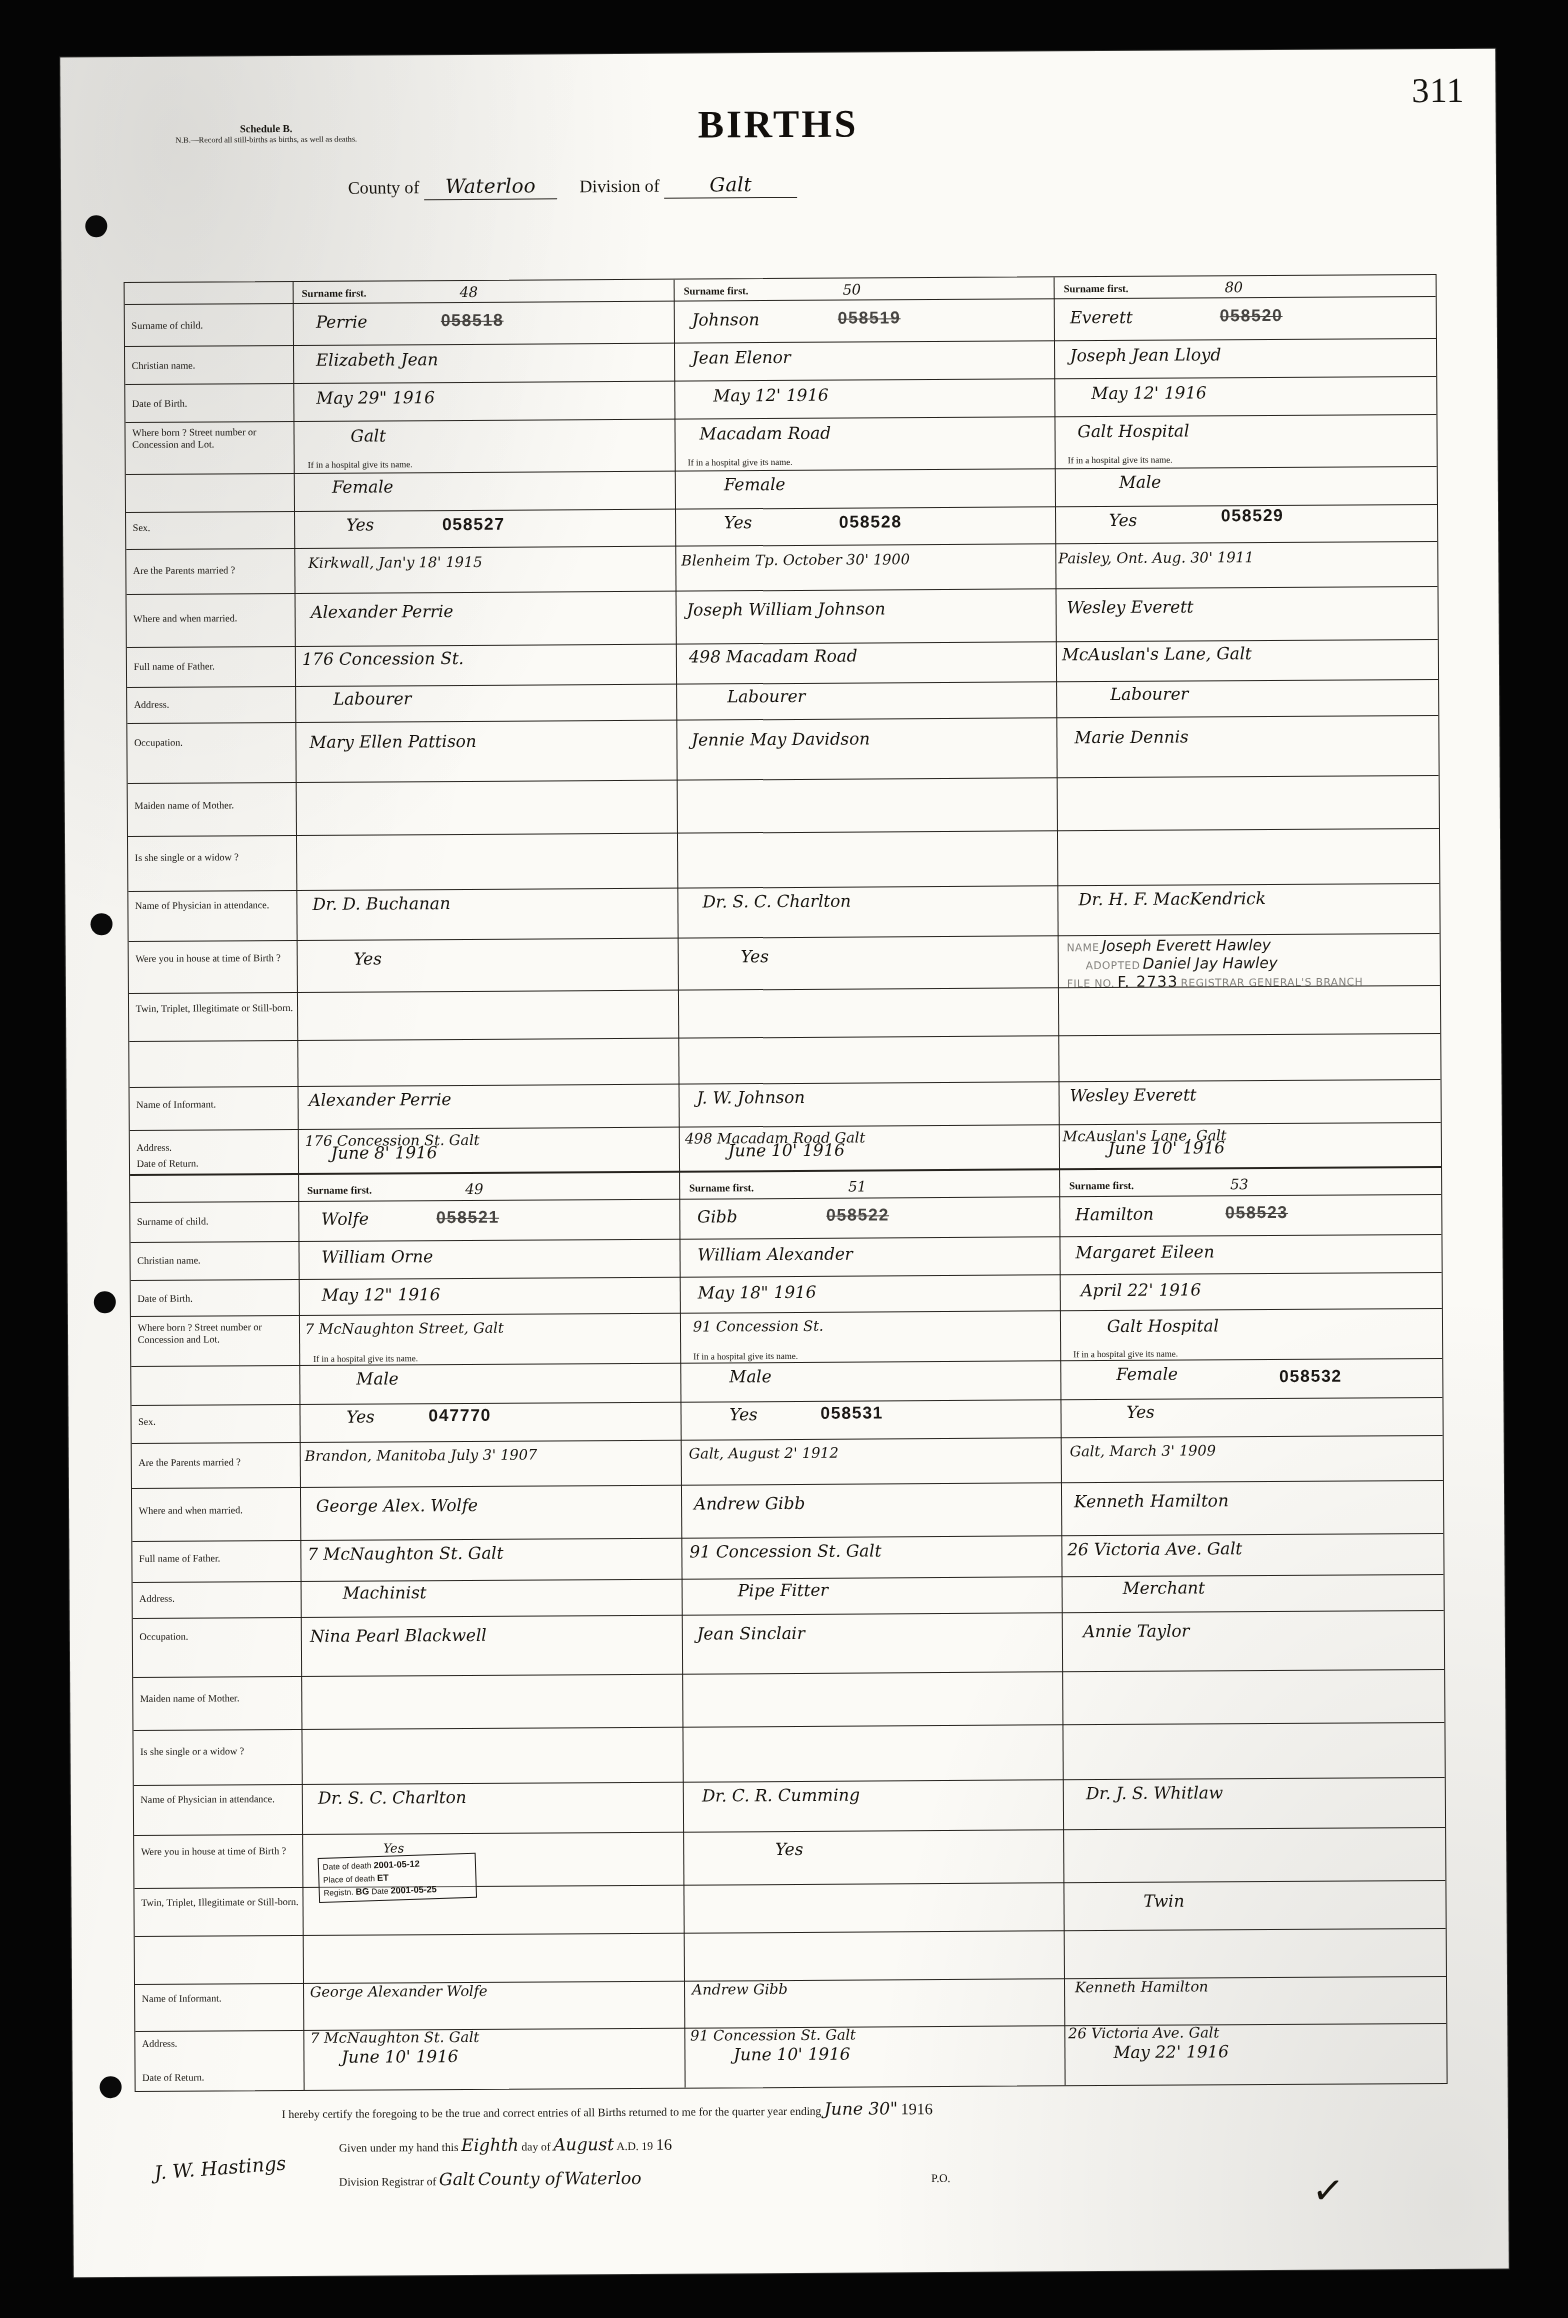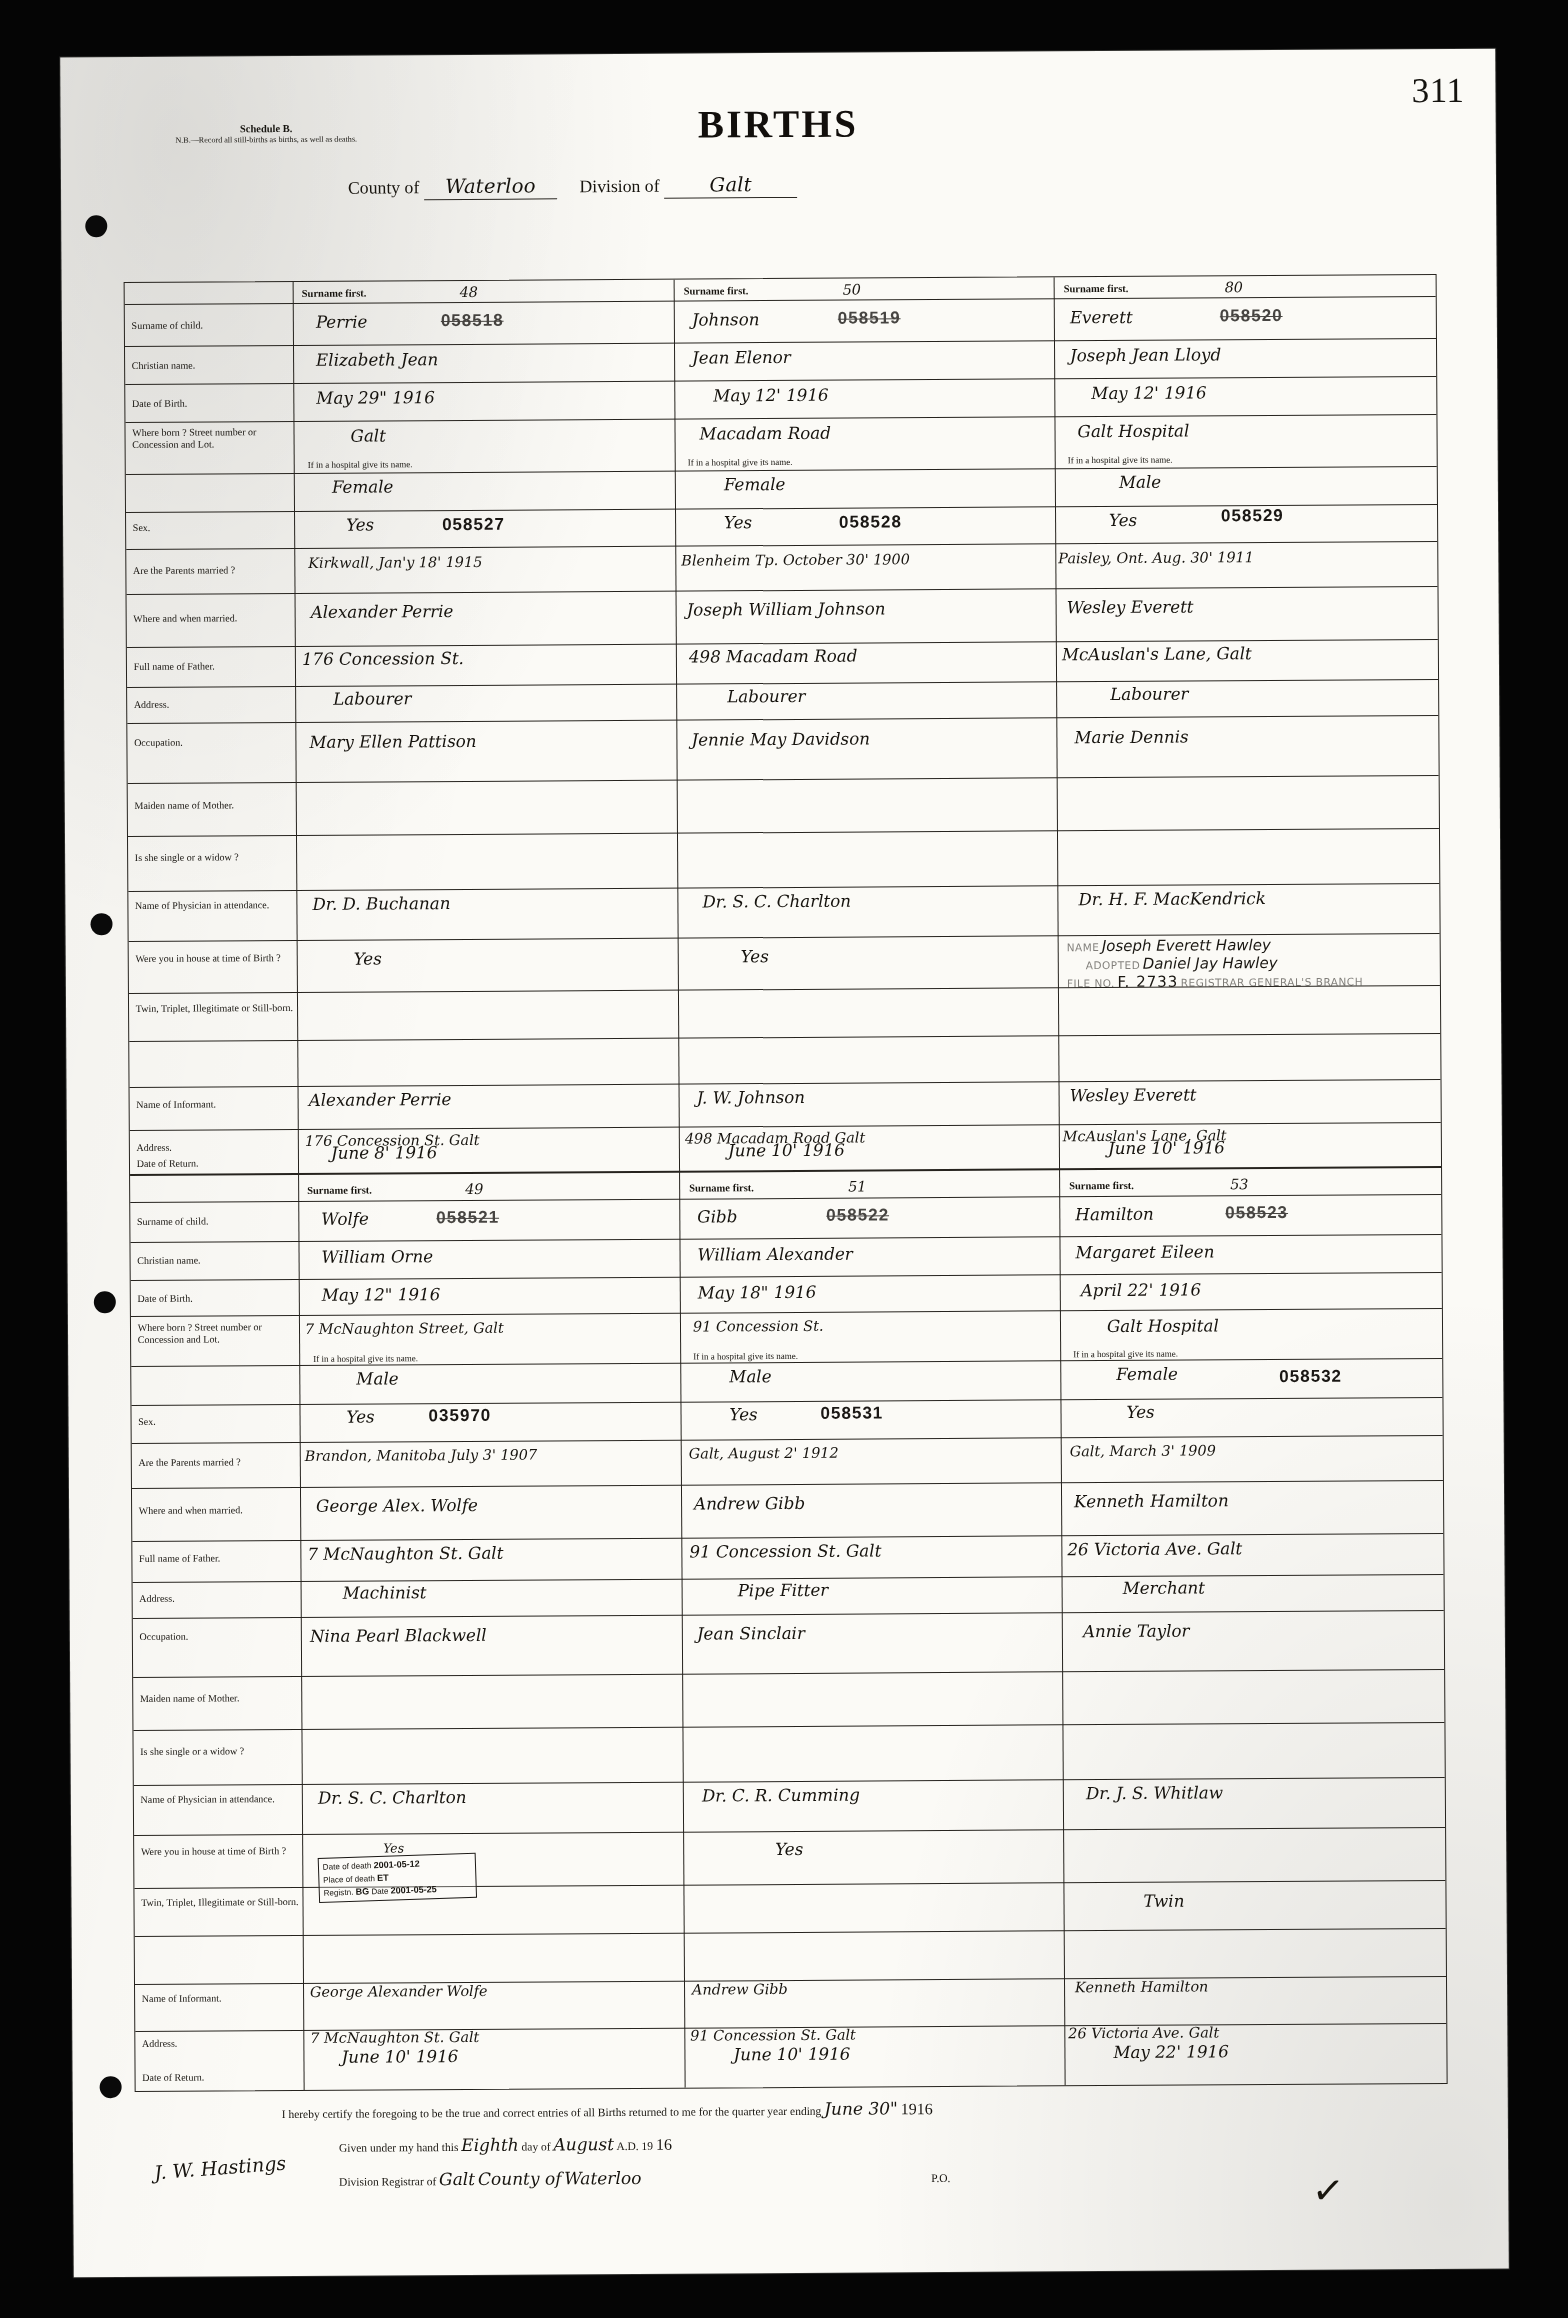--- a/index.html
+++ b/index.html
@@ -333,21 +333,21 @@
     <div class="cell sm" style="left:933px;top:851px">McAuslan's Lane, Galt</div>
     <div class="cell" style="left:978px;top:861px">June 10' 1916</div>
 
     <div class="cell" style="left:191px;top:927px">Wolfe</div>
     <div class="stamp struck" style="left:306px;top:927px">058521</div>
     <div class="cell" style="left:191px;top:965px">William Orne</div>
     <div class="cell" style="left:191px;top:1003px">May 12" 1916</div>
     <div class="cell sm" style="left:174px;top:1039px">7 McNaughton Street, Galt</div>
     <div class="cell" style="left:225px;top:1087px">Male</div>
     <div class="cell" style="left:215px;top:1125px">Yes</div>
-    <div class="stamp" style="left:297px;top:1125px">035970</div>
+    <div class="stamp" style="left:297px;top:1125px">047770</div>
     <div class="cell sm" style="left:173px;top:1166px">Brandon, Manitoba July 3' 1907</div>
     <div class="cell" style="left:184px;top:1214px">George Alex. Wolfe</div>
     <div class="cell" style="left:175px;top:1262px">7 McNaughton St. Galt</div>
     <div class="cell" style="left:210px;top:1301px">Machinist</div>
     <div class="cell" style="left:177px;top:1344px">Nina Pearl Blackwell</div>
     <div class="cell" style="left:191px;top:1452px"></div>
     <div class="cell" style="left:184px;top:1506px">Dr. S. C. Charlton</div>
     <div class="cell xs" style="left:249px;top:1559px">Yes</div>
 
     <div class="deathstamp" style="left:184px;top:1574px;width:148px">

